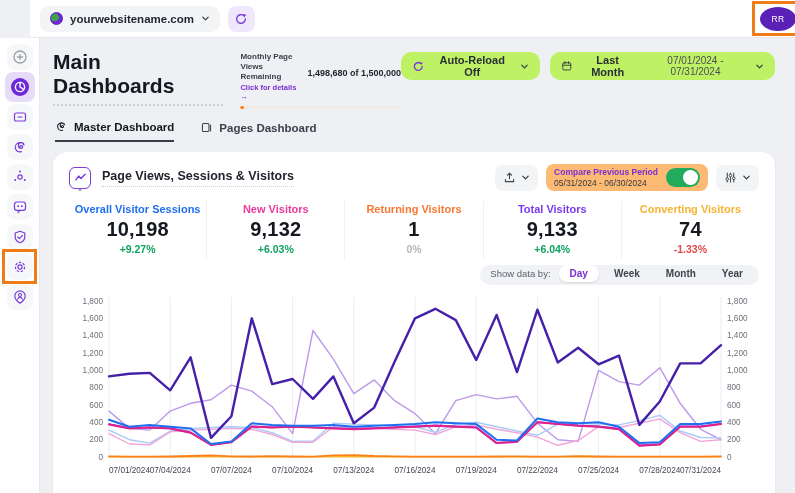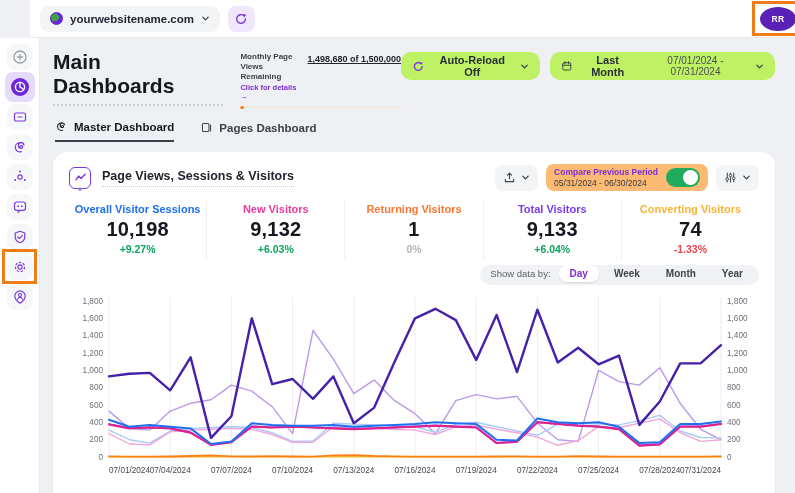--- a/index.html
+++ b/index.html
@@ -14,41 +14,41 @@
                height:26px; padding:0 10px; cursor:pointer; }
   .favicon { width:13px; height:13px; border-radius:50%;
              background:radial-gradient(circle at 35% 40%, #3aa34c 0 40%, #6d28d9 41% 100%); border:1px solid #5b21b6; }
   .site-name { font-size:11.5px; color:#1f2430; font-weight:700; }
   .chev { width:9px; height:9px; display:inline-block; }
   .chev svg { display:block; }
   .open-btn { margin-left:8px; width:27px; height:26px; border-radius:8px; background:#efe8fd;
               display:flex; align-items:center; justify-content:center; cursor:pointer; }
   .topbar-right { margin-left:auto; display:flex; align-items:center; gap:6px; position:relative; }
   .avatar { width:36px; height:24px; border-radius:50%; background:#5b21b6; color:#fff; font-size:8.5px;
-            font-weight:700; display:flex; align-items:center; justify-content:center; letter-spacing:.3px; cursor:pointer; }
+            font-weight:400; display:flex; align-items:center; justify-content:center; letter-spacing:.3px; cursor:pointer; }
   .hl-box { position:absolute; border:3px solid #ee7d18; pointer-events:none; z-index:9; }
   .hl-avatar { left:-8px; top:-6px; width:52px; height:35px; }
 
   
   .sidebar { position:absolute; left:0; top:38px; width:40px; height:455px; background:#fff;
              border-right:1px solid #e7e9ee; display:flex; flex-direction:column; align-items:center; padding-top:4px; }
   .s-item { width:40px; height:30px; display:flex; align-items:center; justify-content:center; position:relative; cursor:pointer; }
   .s-ico { width:26px; height:26px; border-radius:8px; display:flex; align-items:center; justify-content:center; background:#f6f7f9; }
   .s-item.active .s-ico { width:30px; height:30px; background:#e7dbfa; }
   .hl-gear { left:2px; top:-3px; width:35px; height:35px; }
 
   
   .main { position:absolute; left:40px; top:38px; right:0; bottom:0; padding:12px 20px 0 13px; }
   .hdr { display:flex; align-items:flex-start; }
   .page-title { font-size:21px; font-weight:700; color:#15181f; border-bottom:2px dotted #c9cdd5; padding-bottom:6px; }
   .quota { margin-left:17px; margin-top:2px; width:165px; }
   .quota-top { display:flex; gap:8px; }
   .quota-label { font-size:8px; font-weight:700; color:#3b404a; line-height:1.25; }
   .quota-link { font-size:7.5px; color:#7a2fd0; font-weight:700; margin-top:1px; cursor:pointer; }
-  .quota-value { font-size:9px; font-weight:700; color:#22262e; white-space:nowrap; margin-top:2px;text-decoration:underline; }
+  .quota-value { font-size:9px; font-weight:700; color:#22262e; white-space:nowrap; margin-top:16px; }
   .quota-bar { margin-top:5px; width:100%; height:3px; background:#f0eae4; border-radius:2px; overflow:hidden; }
   .quota-fill { height:100%; background:#f98117; border-radius:2px; }
   .hdr-controls { margin-left:auto; display:flex; gap:10px; margin-top:2px; }
   .pill { display:flex; align-items:center; gap:7px; background:#bef264; border-radius:10px; height:28px;
           padding:0 11px; cursor:pointer;text-align:center; }
   .pill-label { font-size:11px; font-weight:700; color:#2a2e37; }
   .pill-range { font-size:10px; color:#4a4e57; }
 
   .tabs { display:flex; gap:26px; margin-top:11px; padding-left:2px; }
   .tab { display:flex; align-items:center; gap:6px; font-size:11.5px; font-weight:700; color:#3c414b;

